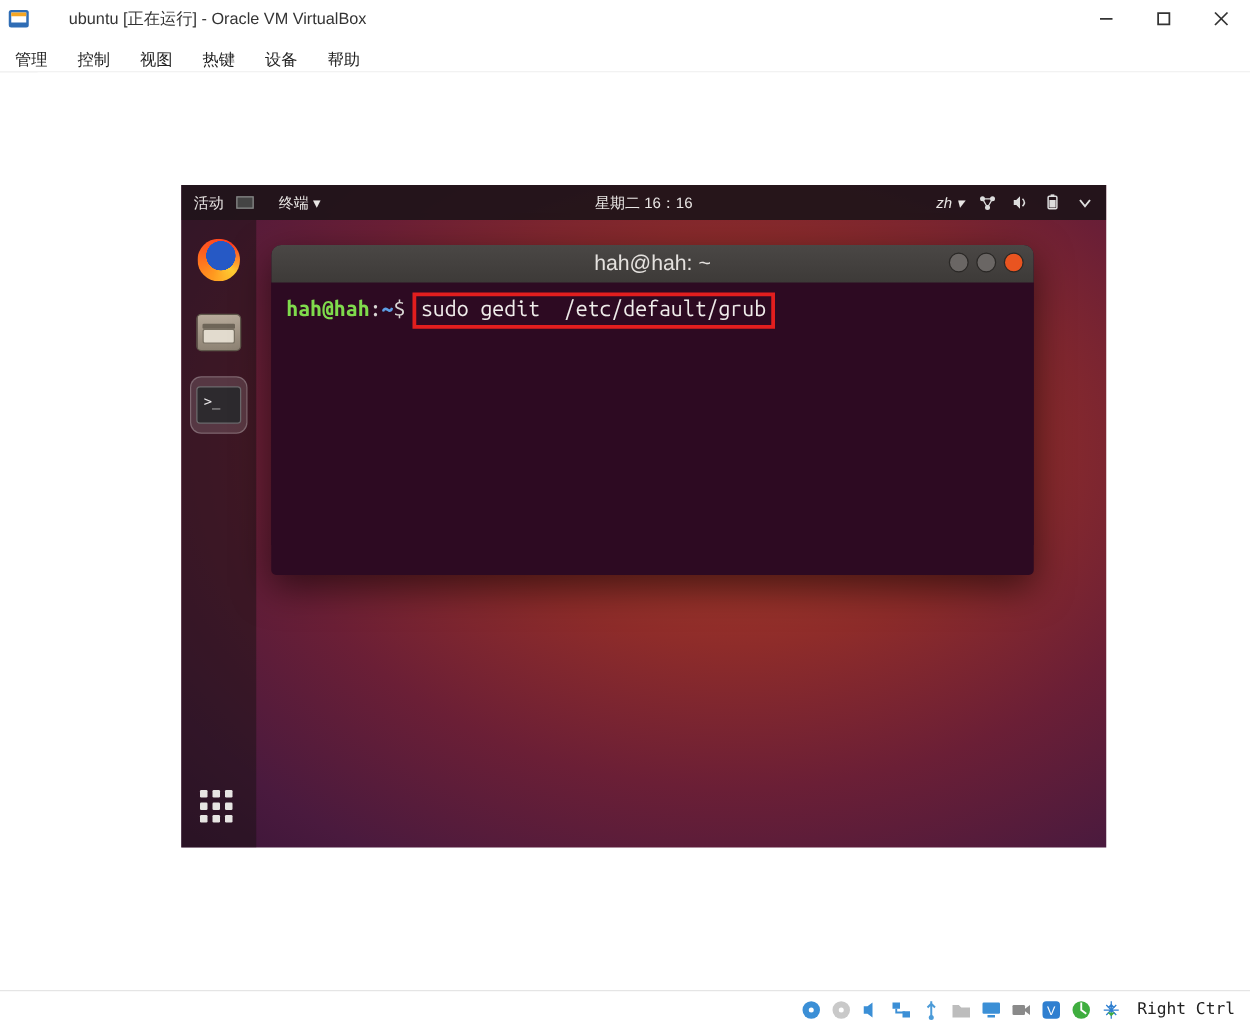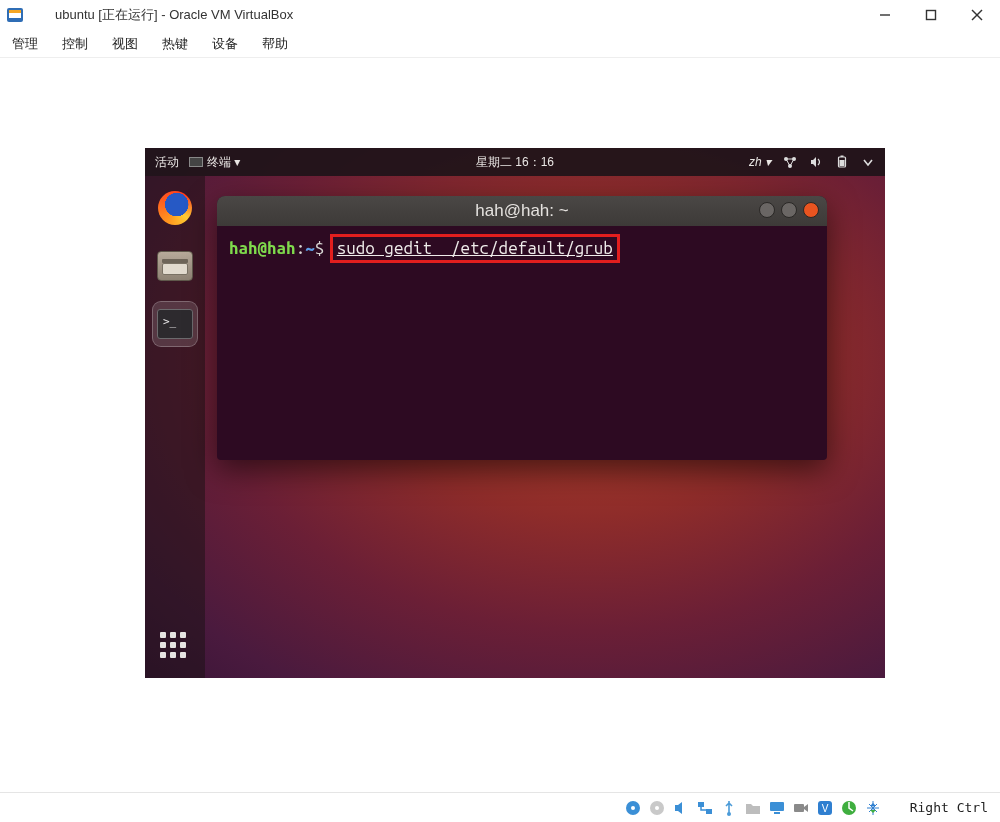--- a/index.html
+++ b/index.html
@@ -29,21 +29,21 @@
   .win-titlebar .title-text { flex: 1; margin-left: 25px; }
   .win-controls { display: flex; height: 100%; }
   .win-btn {
     width: 46px; height: 30px;
     display: flex; align-items: center; justify-content: center;
     color: #333; font-size: 14px;
   }
   .win-menubar {
     height: 28px;
     display: flex;
-    align-items: center;
+    align-items: flex-end;
     padding-left: 12px;
     gap: 24px;
     font-size: 13px;
     color: #222;
     border-bottom: 1px solid #eee;
   }
   .vm-screen-area {
     position: absolute;
     left: 0; right: 0;
     top: 58px;
@@ -68,21 +68,21 @@
     background: rgba(30,20,25,0.92);
     color: #e9e6e4;
     display: flex;
     align-items: center;
     font-size: 12px;
     padding: 0 10px;
     position: relative;
     z-index: 10;
   }
   .ubuntu-topbar .activities { margin-right: 10px; font-weight: 500; }
-  .ubuntu-topbar .app-indicator { display: flex; align-items: center; gap: 4px; }
+  .ubuntu-topbar .app-indicator { display: flex; align-items: center; gap: 20px; }
   .ubuntu-topbar .term-ind-icon {
     width: 14px; height: 10px;
     background: #444; border: 1px solid #888;
     display: inline-block; position: relative;
   }
   .ubuntu-topbar .datetime {
     position: absolute; left: 50%; transform: translateX(-50%);
     font-weight: 400;
   }
   .ubuntu-topbar .tray {
@@ -201,41 +201,41 @@
     line-height: 1.35;
     color:#eee;
     height: calc(100% - 54px);
     background:#2d0a22;
     white-space: pre;
   }
   .prompt-user { color:#7fdb4c; font-weight:700; }
   .prompt-colon { color:#d8d6d4; }
   .prompt-path { color:#5d9fe6; font-weight:600; }
   .prompt-dollar { color:#d8d6d4; }
-  .cmd-text { color:#efecea;text-decoration:underline; }
+  .cmd-text { color:#efecea; }
   .cmd-highlight {
     display:inline-block;
     border: 3px solid #e21e1e;
     padding: 0 4px;
     margin-left:-4px;
   }
   
   .vbox-statusbar {
     position:absolute; left:0; right:0; bottom:0; height:30px;
     background:#fff;
     display:flex; align-items:center; justify-content:flex-end;
     gap:8px;
     padding-right:12px;
     font-size:13px;
     color:#222;
     border-top:1px solid #e5e5e5;
   }
   .status-icons { display:flex; gap:6px; align-items:center; }
   .sicon { width:18px; height:18px; display:inline-block; }
-  .host-key { font-family: monospace; font-size:13px; margin-left:20px;}
+  .host-key { font-family: monospace; font-size:13px; margin-left:4px;}
 </style>
 </head>
 <body>
 
 <div class="win-titlebar">
   <span class="vbox-icon">
     <svg viewBox="0 0 18 18">
         <rect x="1" y="2" width="16" height="14" rx="2" fill="#2f6db5"></rect>
         <rect x="3" y="4" width="12" height="8" fill="#fff"></rect>
         <rect x="3" y="4" width="12" height="3" fill="#f5a623"></rect>

